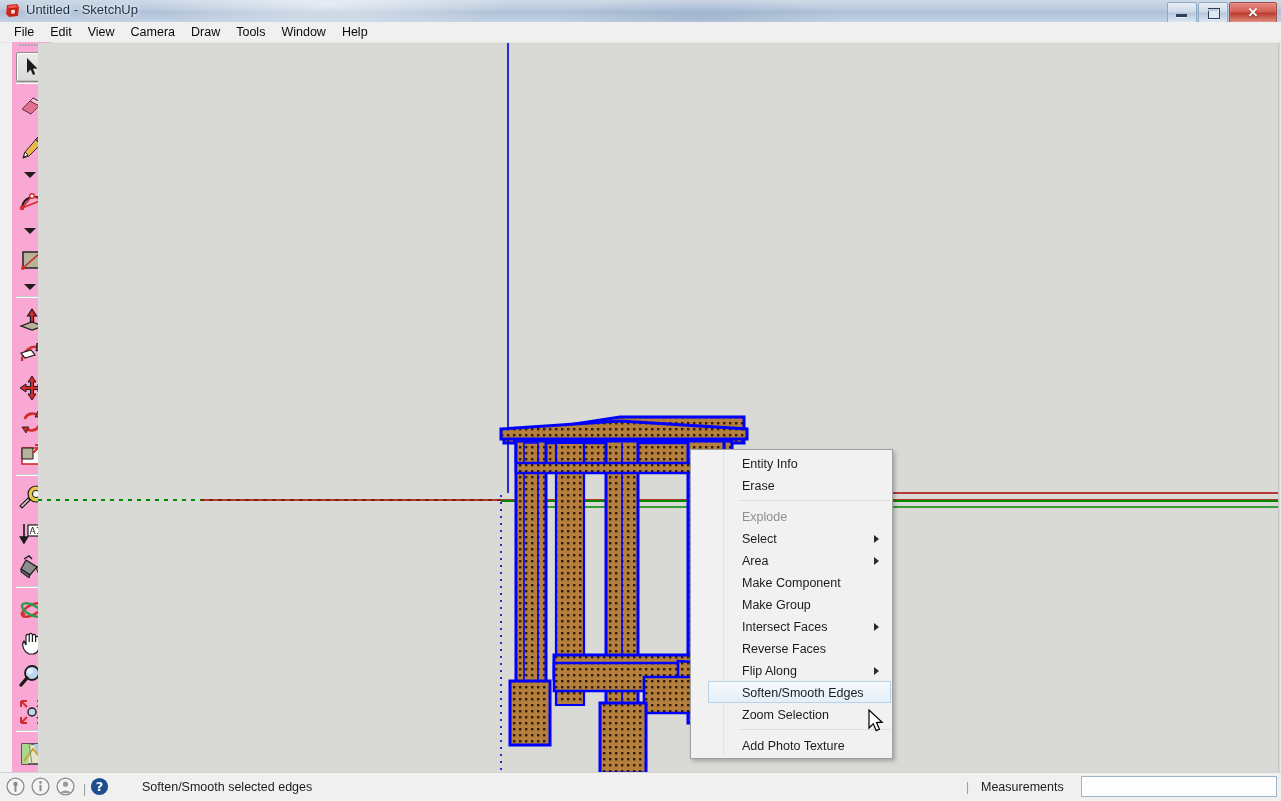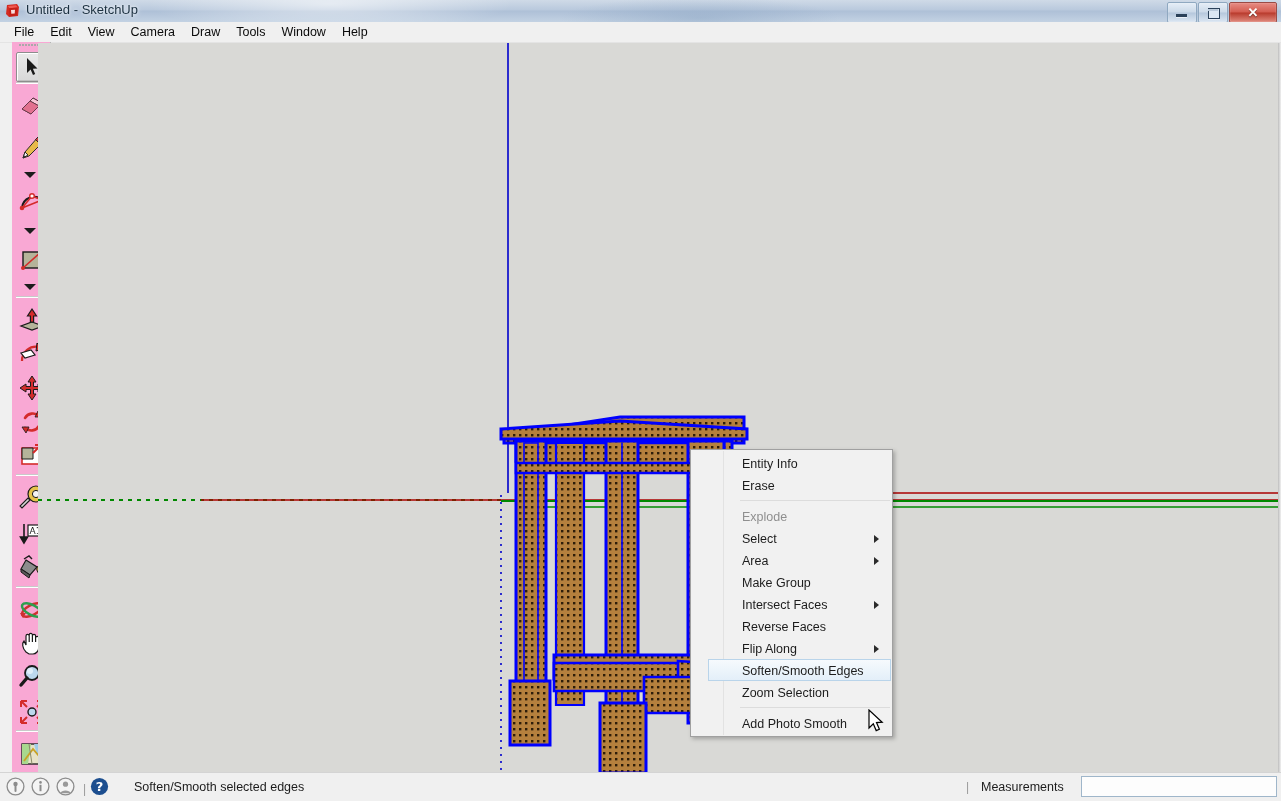--- a/index.html
+++ b/index.html
@@ -239,21 +239,21 @@
   }
   .sb-icons {
     position: absolute; left: 6px; top: 4px;
     display: flex; align-items: center;
   }
   .sb-icons > * { margin-right: 6px; }
   .sb-divider {
     color: #9a9a9a; font-size: 12px; margin: 0 4px 0 2px;
   }
   .sb-status-text {
-    position: absolute; left: 134px; top: 7px;
+    position: absolute; left: 142px; top: 7px;
     font-size: 12.5px; color: #1c1c1c;
     white-space: nowrap;
   }
   .sb-meas-div {
     position: absolute; left: 966px; top: 7px;
     color: #9a9a9a; font-size: 12px;
   }
   .sb-meas-label {
     position: absolute; left: 981px; top: 7px;
     font-size: 12.5px; color: #1c1c1c;
@@ -564,34 +564,35 @@
     <div class="ctx-sep"></div>
     <div class="ctx-item disabled">Explode</div>
     <div class="ctx-item">
       <span>Select</span>
       <span class="ctx-arrow"></span>
     </div>
     <div class="ctx-item">
       <span>Area</span>
       <span class="ctx-arrow"></span>
     </div>
+    <div class="ctx-item">Make Component</div>
     <div class="ctx-item">Make Group</div>
     <div class="ctx-item">
       <span>Intersect Faces</span>
       <span class="ctx-arrow"></span>
     </div>
     <div class="ctx-item">Reverse Faces</div>
     <div class="ctx-item">
       <span>Flip Along</span>
       <span class="ctx-arrow"></span>
     </div>
     <div class="ctx-item selected">Soften/Smooth Edges</div>
     <div class="ctx-item">Zoom Selection</div>
     <div class="ctx-sep"></div>
-    <div class="ctx-item">Add Photo Smooth</div>
+    <div class="ctx-item">Add Photo Texture</div>
   </div>
 
   <div class="cursor">
     <svg width="18" height="26" viewBox="0 0 18 26">
       <path d="M1 1 L1 19 L5.3 14.8 L8.2 21.6 L11.4 20.2 L8.5 13.6 L14.2 13.2 Z" fill="#ffffff" stroke="#000000" stroke-width="1.2"></path>
     </svg>
   </div>
 
   <div class="statusbar">
     <div class="sb-icons">

